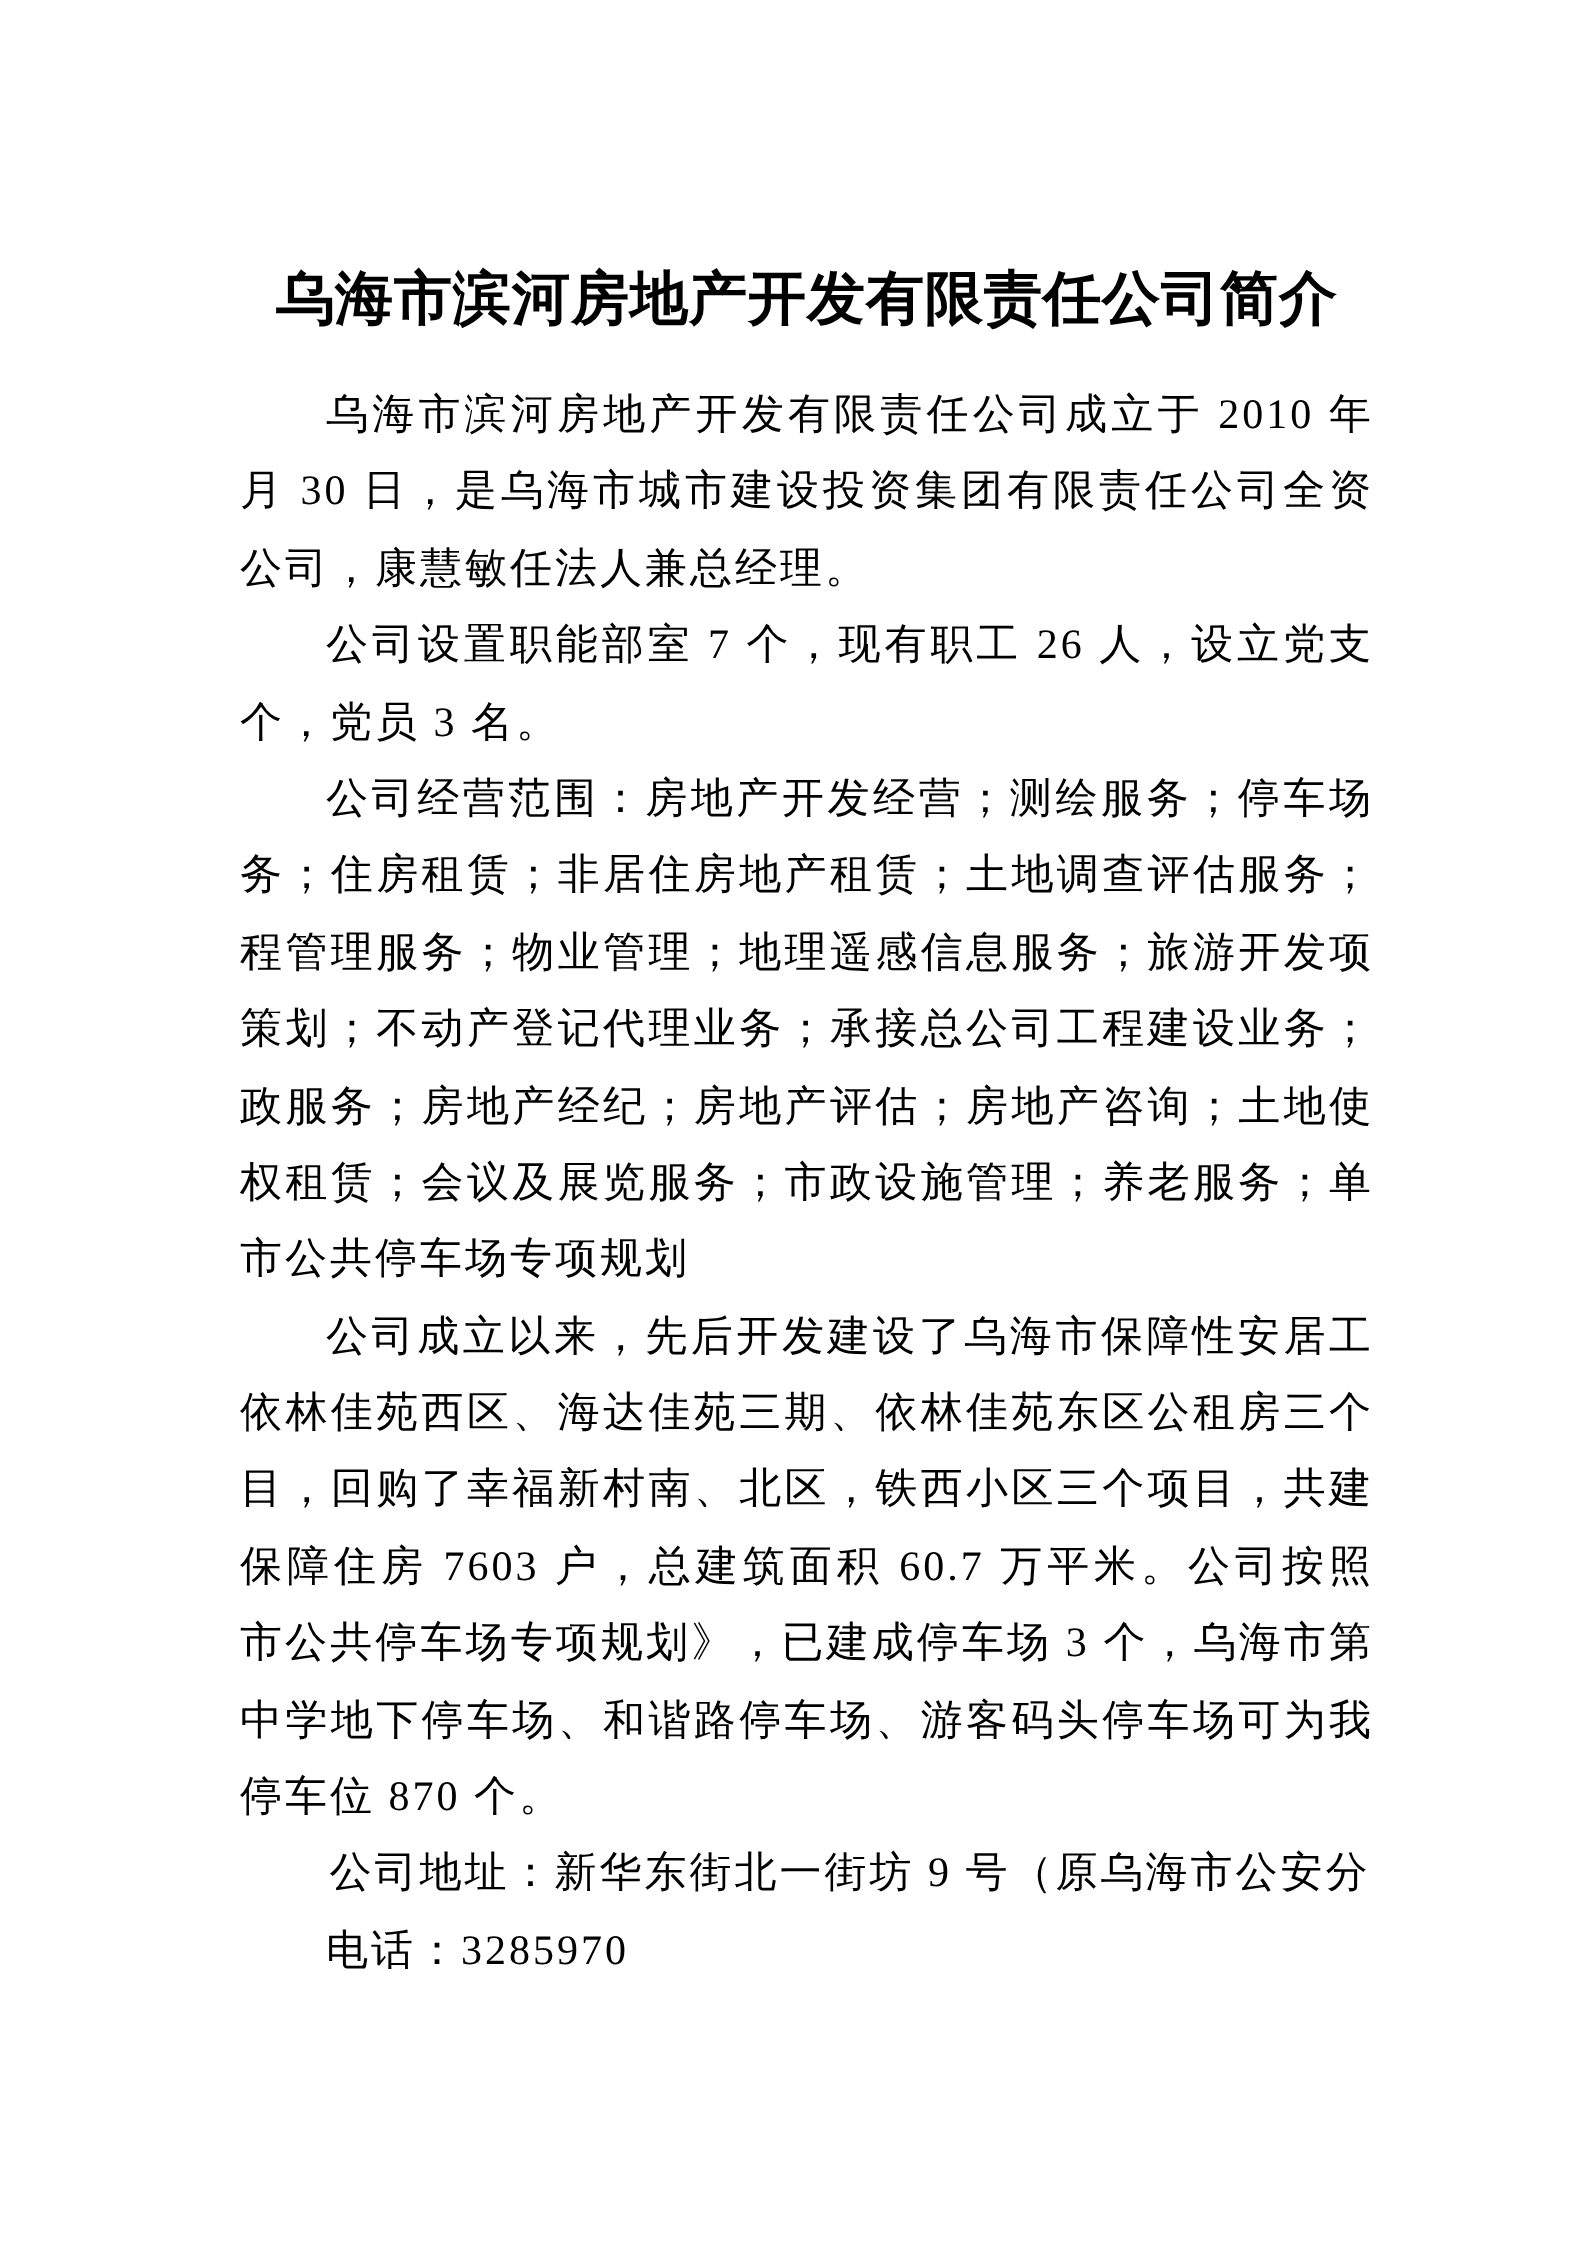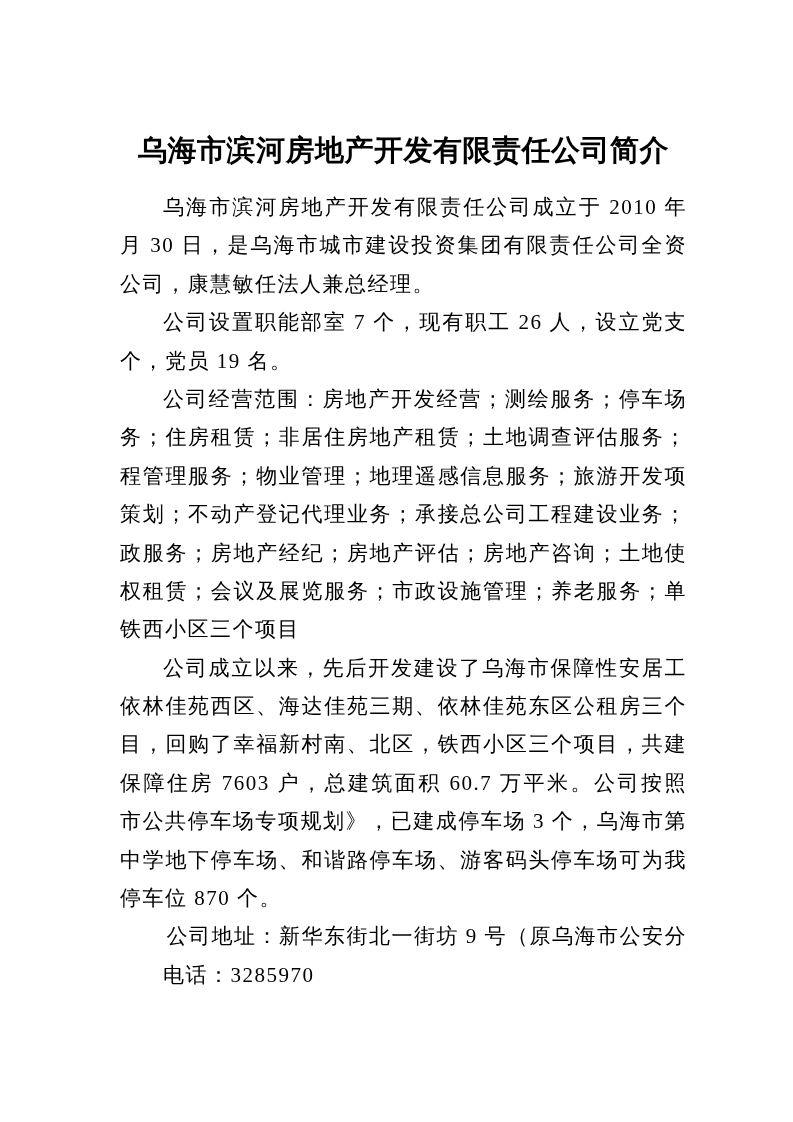--- a/index.html
+++ b/index.html
@@ -37,45 +37,45 @@
     font-size: 21px;
     letter-spacing: 1.5px;
     text-align: justify;
     text-align-last: justify;
     overflow: hidden;
   }
   .doc-line.first {
     padding-left: 43px;
   }
   .doc-line.last {
-    text-align: right;
+    text-align: center;
     text-align-last: left;
   }
 </style>
 </head>
 <body>
 
 <div class="page">
   <h1 class="doc-title">乌海市滨河房地产开发有限责任公司简介</h1>
   <div class="doc-body">
 
     <div class="doc-line first">乌海市滨河房地产开发有限责任公司成立于 2010 年 12</div>
     <div class="doc-line">月 30 日，是乌海市城市建设投资集团有限责任公司全资子</div>
     <div class="doc-line last">公司，康慧敏任法人兼总经理。</div>
 
     <div class="doc-line first">公司设置职能部室 7 个，现有职工 26 人，设立党支部 1</div>
-    <div class="doc-line last">个，党员 19 名。</div>
+    <div class="doc-line last">个，党员 3 名。</div>
 
     <div class="doc-line first">公司经营范围：房地产开发经营；测绘服务；停车场服</div>
     <div class="doc-line">务；住房租赁；非居住房地产租赁；土地调查评估服务；工</div>
     <div class="doc-line">程管理服务；物业管理；地理遥感信息服务；旅游开发项目</div>
     <div class="doc-line">策划；不动产登记代理业务；承接总公司工程建设业务；家</div>
     <div class="doc-line">政服务；房地产经纪；房地产评估；房地产咨询；土地使用</div>
     <div class="doc-line">权租赁；会议及展览服务；市政设施管理；养老服务；单位</div>
-    <div class="doc-line last">铁西小区三个项目</div>
+    <div class="doc-line last">市公共停车场专项规划</div>
 
     <div class="doc-line first">公司成立以来，先后开发建设了乌海市保障性安居工程</div>
     <div class="doc-line">依林佳苑西区、海达佳苑三期、依林佳苑东区公租房三个项</div>
     <div class="doc-line">目，回购了幸福新村南、北区，铁西小区三个项目，共建成</div>
     <div class="doc-line">保障住房 7603 户，总建筑面积 60.7 万平米。公司按照《全</div>
     <div class="doc-line">市公共停车场专项规划》，已建成停车场 3 个，乌海市第九</div>
     <div class="doc-line">中学地下停车场、和谐路停车场、游客码头停车场可为我市</div>
     <div class="doc-line last">停车位 870 个。</div>
 
     <div class="doc-line first last">公司地址：新华东街北一街坊 9 号（原乌海市公安分局）</div>

